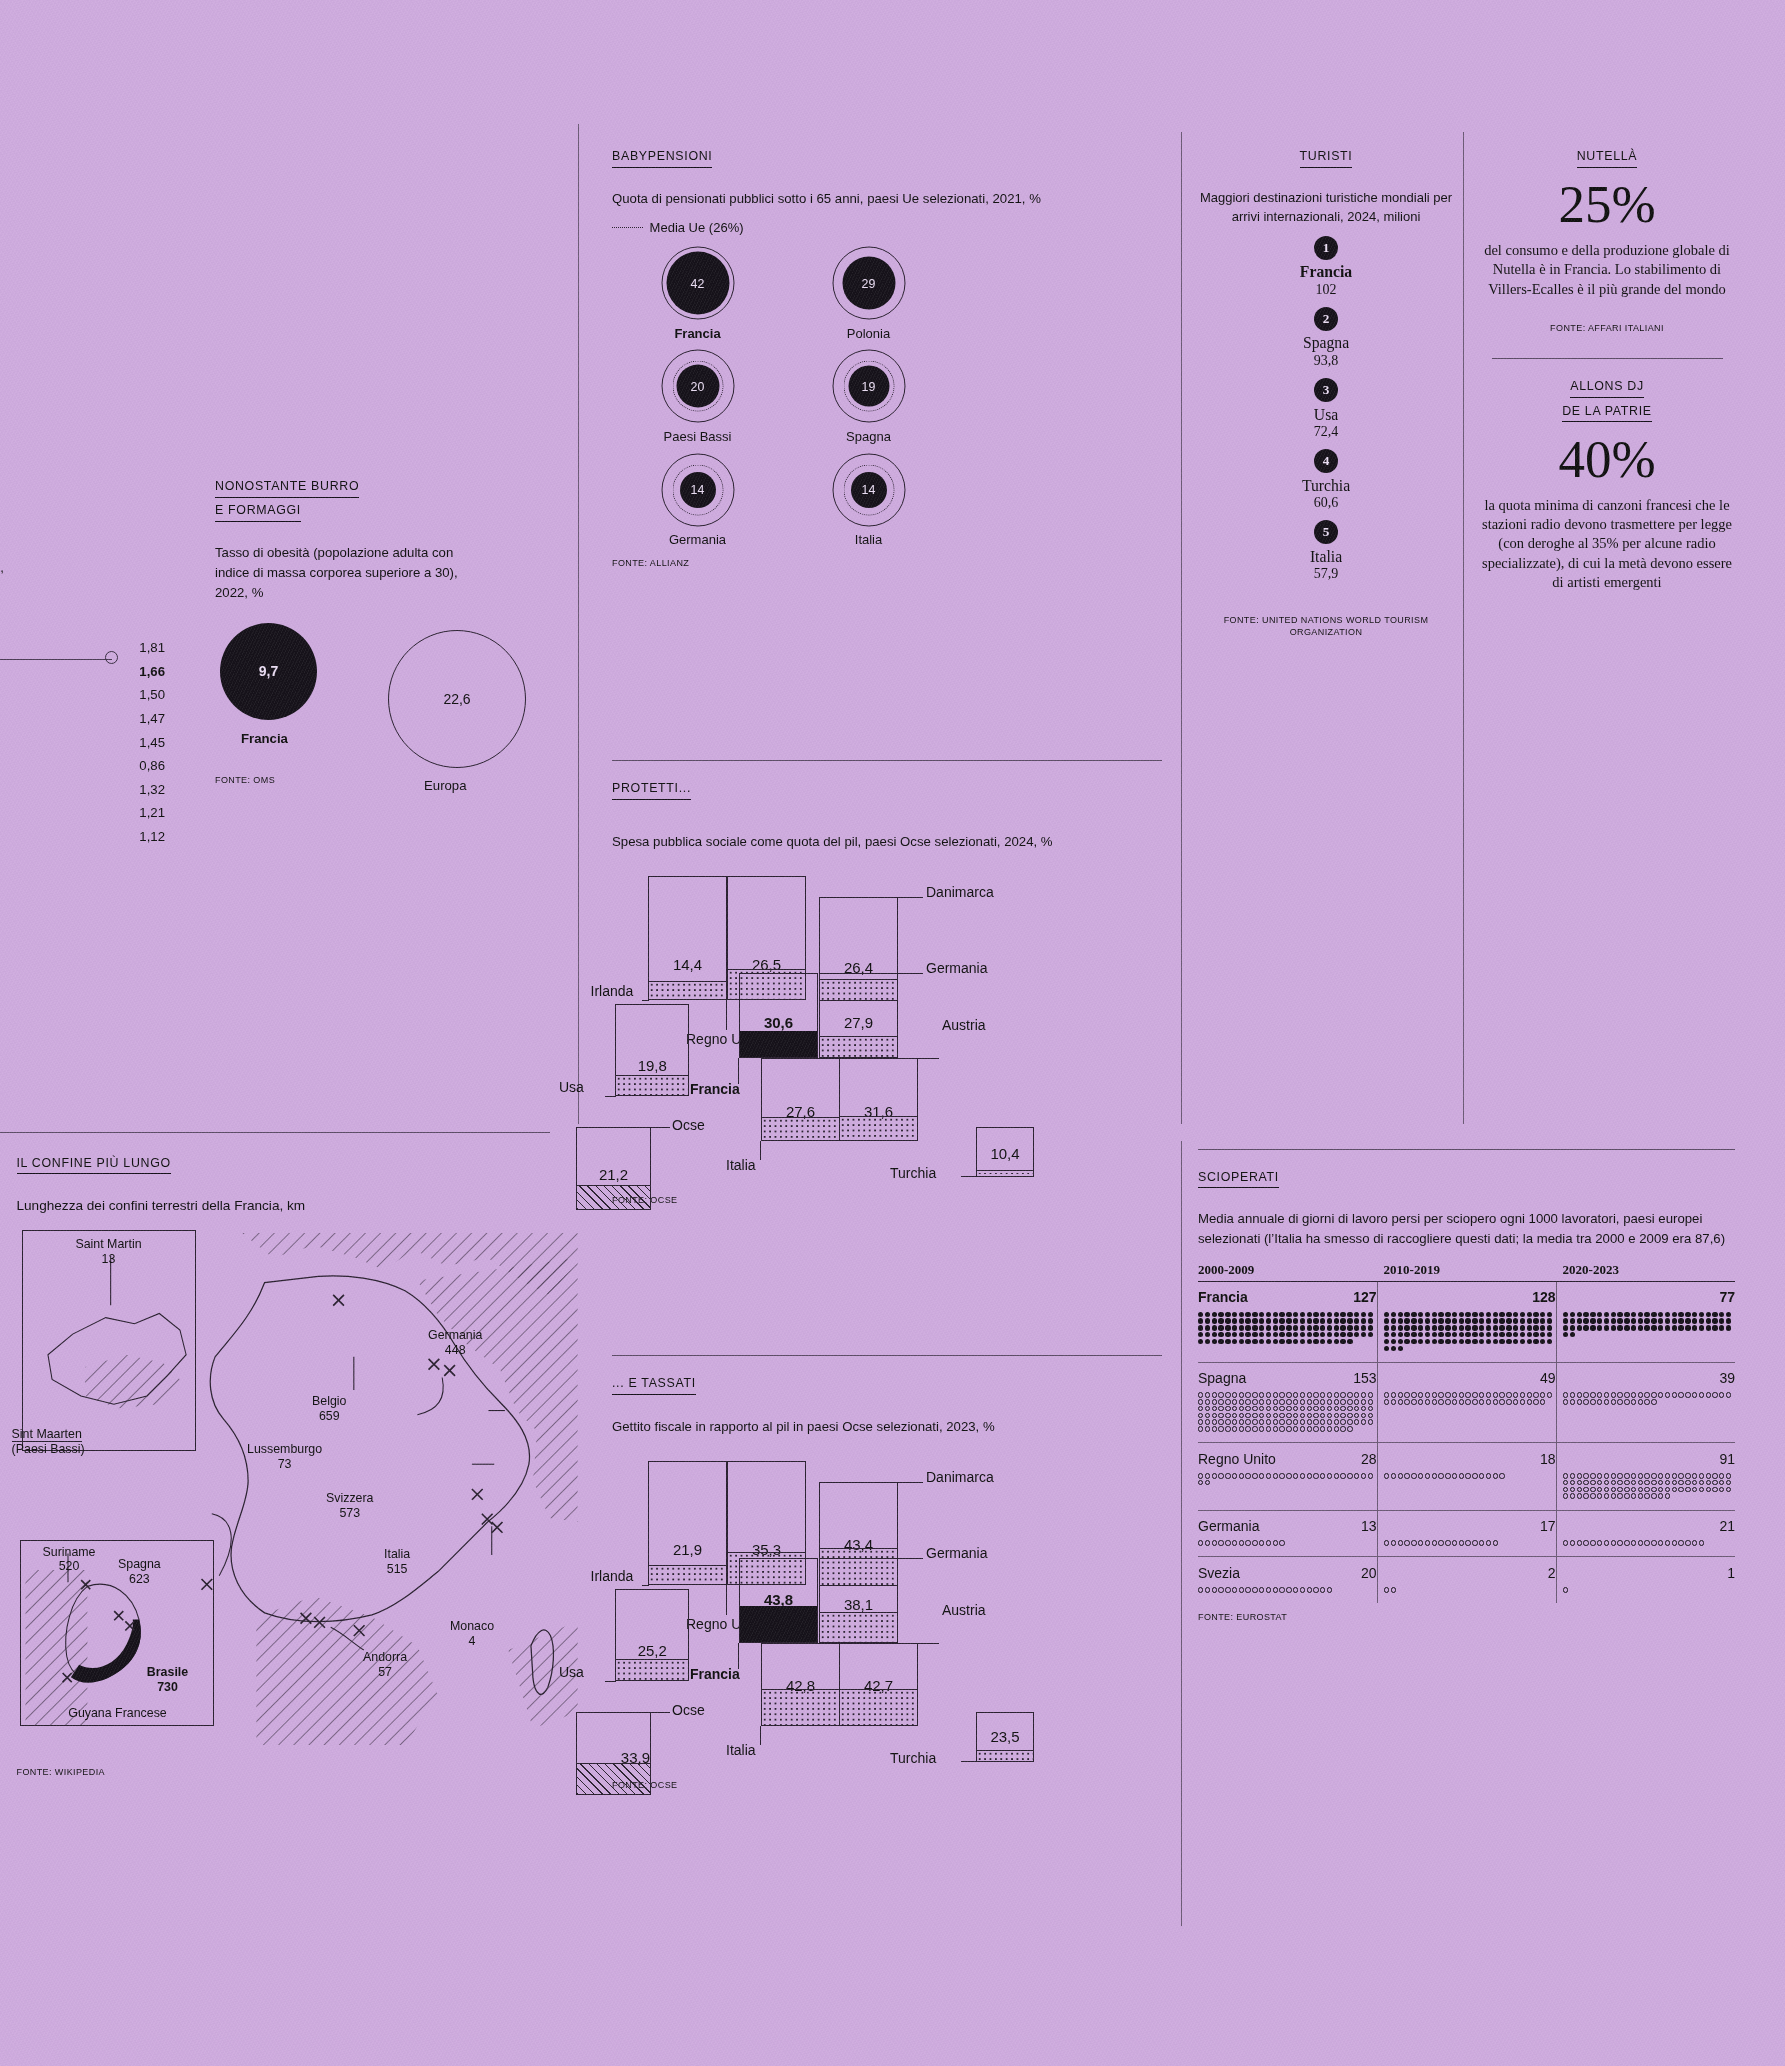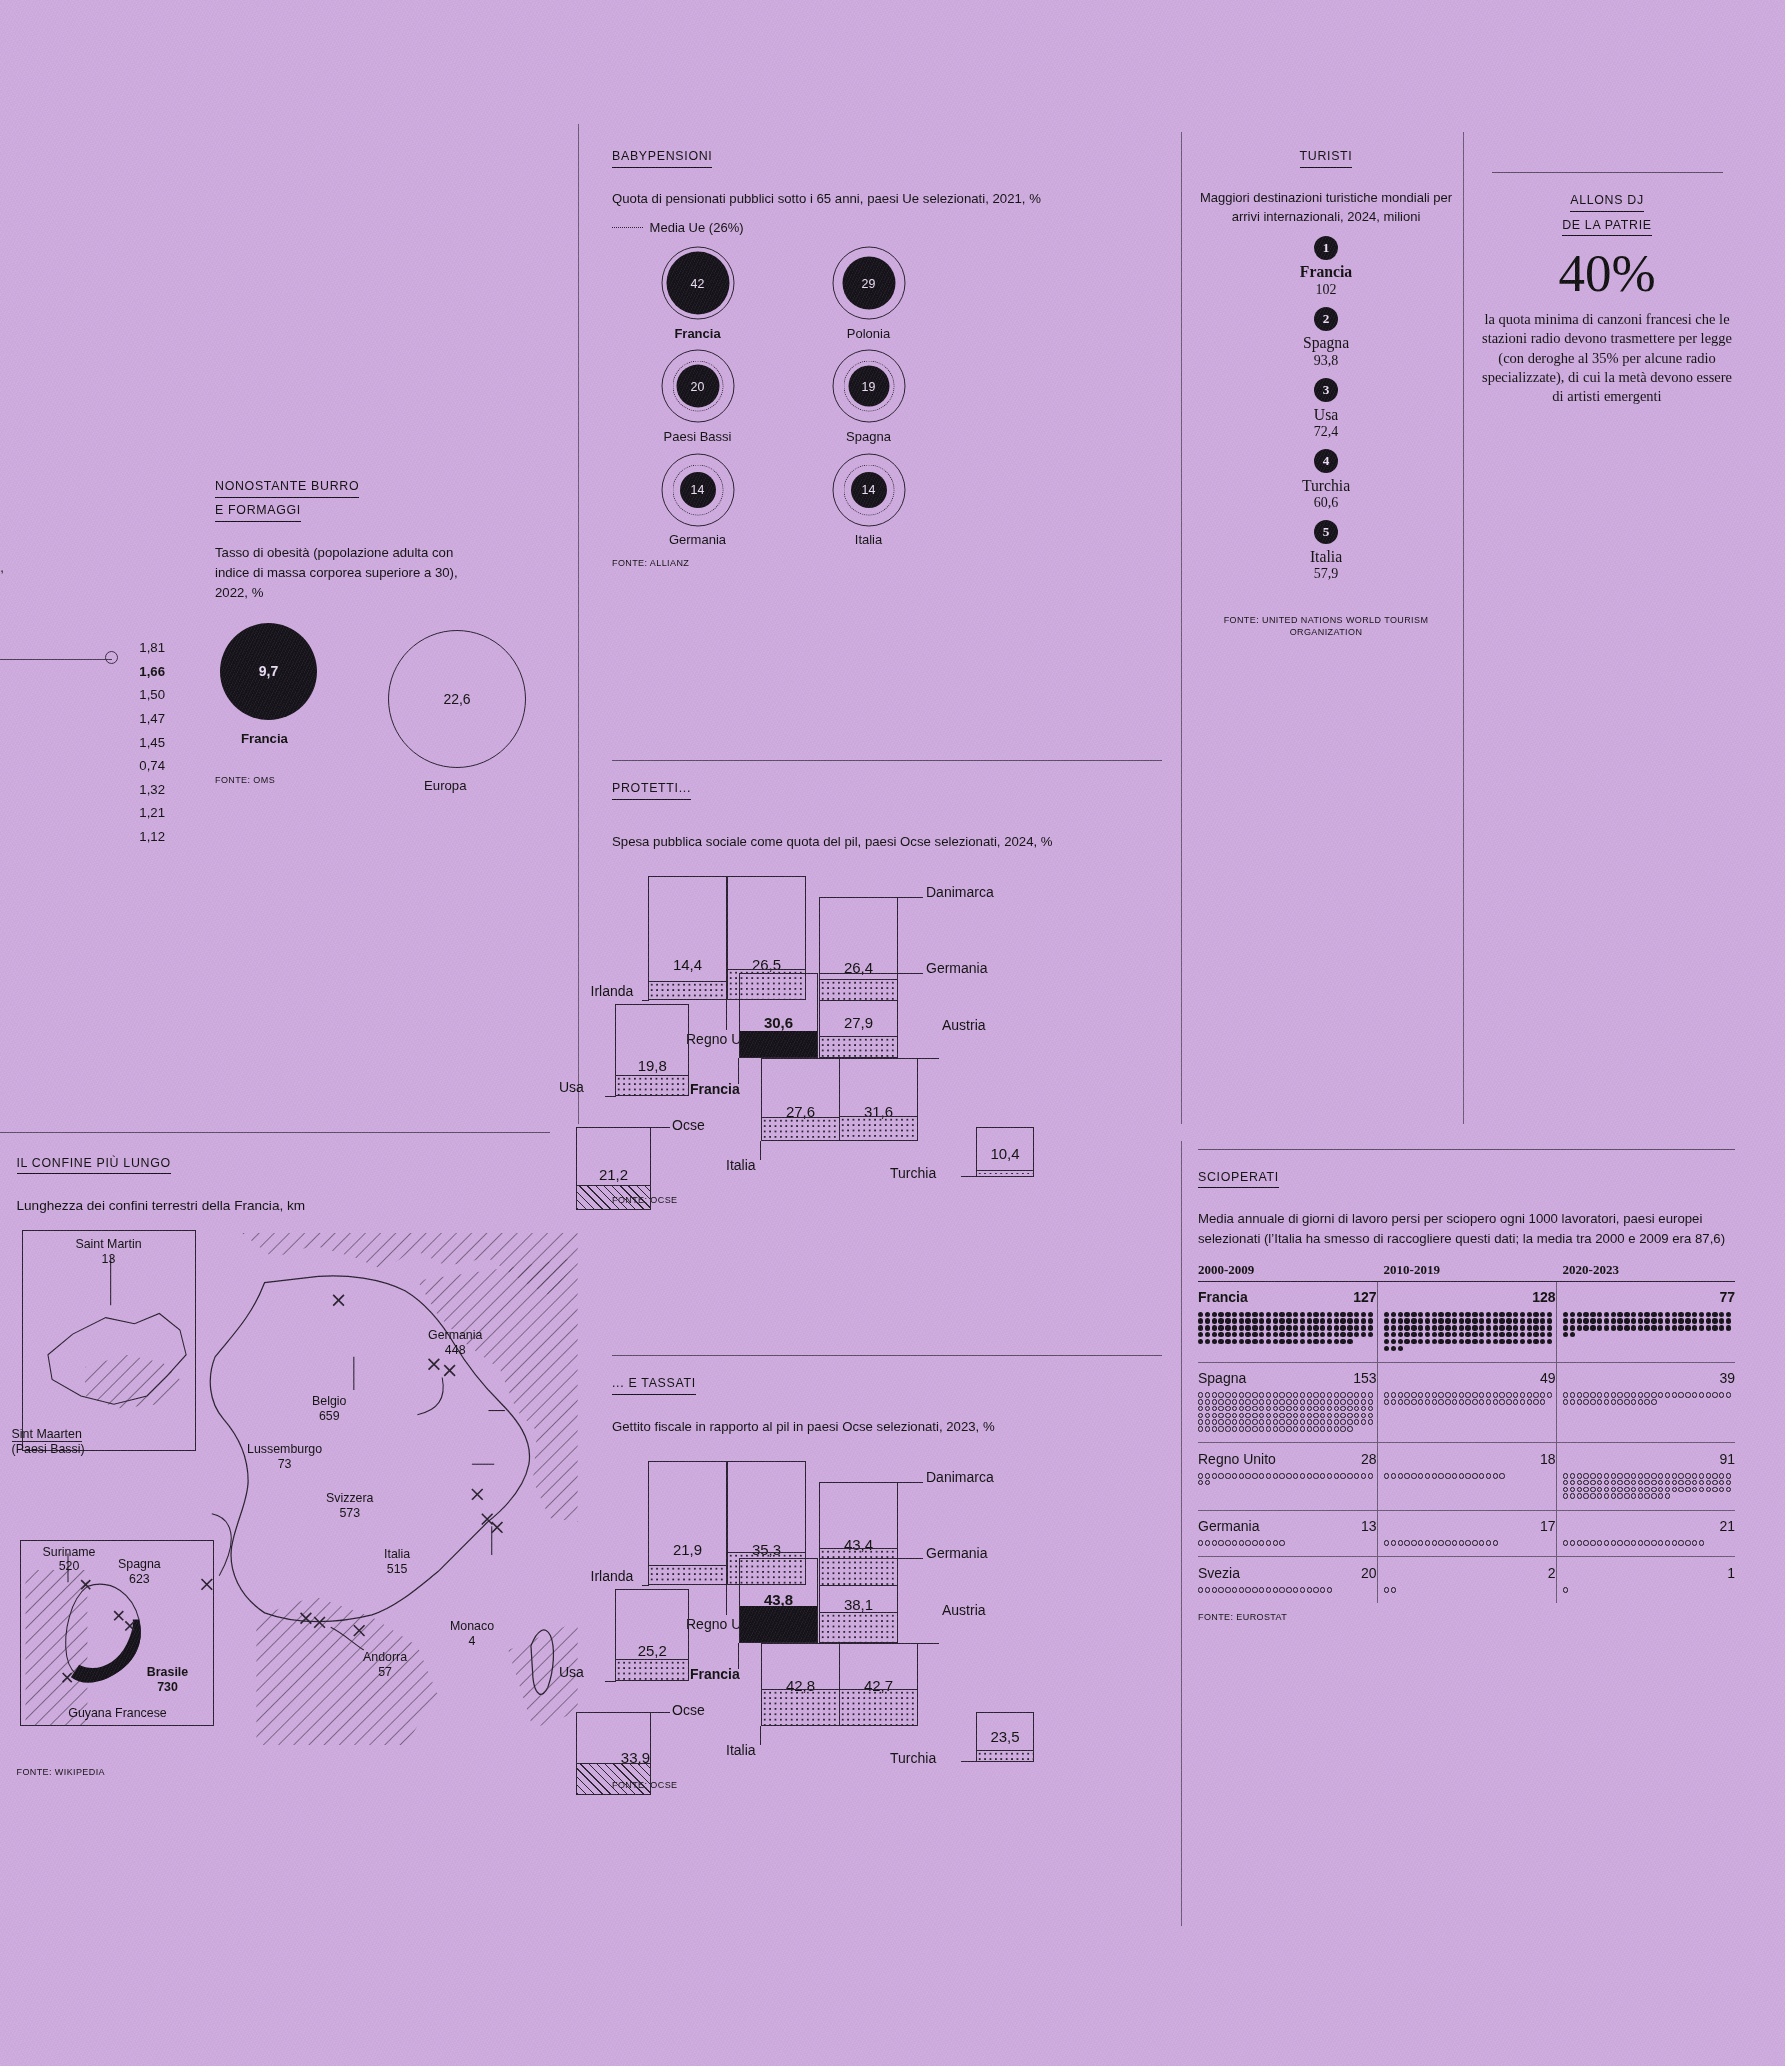--- a/index.html
+++ b/index.html
@@ -187,21 +187,21 @@
       <div class="row">
           <span class="num">1,50</span>
         </div>
       <div class="row">
           <span class="num">1,47</span>
         </div>
       <div class="row">
           <span class="num">1,45</span>
         </div>
       <div class="row">
-          <span class="num">0,74</span>
+          <span class="num">0,86</span>
         </div>
       <div class="row">
           <span class="num">1,32</span>
         </div>
       <div class="row">
           <span class="num">1,21</span>
         </div>
       <div class="row">
           <span class="num">1,12</span>
         </div>
@@ -640,20 +640,28 @@
         <div class="rank-badge">5</div>
         <div class="rank-country" style="font-weight:400;">Italia</div>
         <div class="rank-value">57,9</div>
       </div>
     </div>
 
     <div class="fonte" style="margin-top:33px; text-align:center; padding:0 16.5px;">FONTE: UNITED NATIONS WORLD TOURISM ORGANIZATION</div>
   </div>
 
   <div id="rcolB" style="top:149px;">
+    <div>
+      <div class="kicker">
+        <span>NUTELLÀ</span>
+      </div>
+      <div class="bignum">25%</div>
+      <div class="bigbody">del consumo e della produzione globale di Nutella è in Francia. Lo stabilimento di Villers-Ecalles è il più grande del mondo</div>
+      <div class="fonte" style="margin-top:24px; text-align:center;">FONTE: AFFARI ITALIANI</div>
+    </div>
 
     <div class="rule-h" style="margin:23px auto 0 auto; width:231px;"></div>
 
     <div style="margin-top:20.7px;">
       <div class="kicker">
         <span>ALLONS DJ</span><br>
         <span style="margin-top:5.8px;">DE LA PATRIE</span>
       </div>
       <div class="bignum">40%</div>
       <div class="bigbody">la quota minima di canzoni francesi che le stazioni radio devono trasmettere per legge (con deroghe al 35% per alcune radio specializzate), di cui la metà devono essere di artisti emergenti</div>

